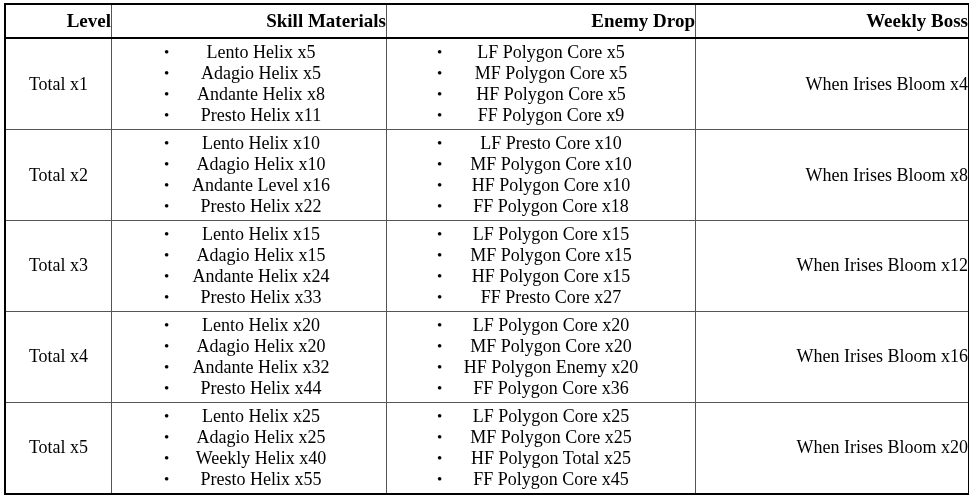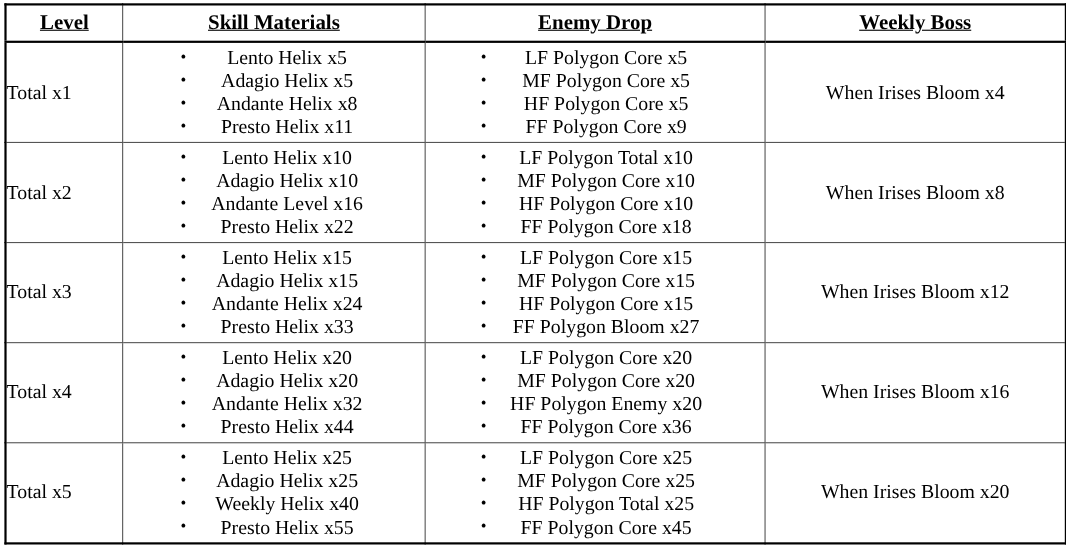--- a/index.html
+++ b/index.html
@@ -30,36 +30,35 @@
   table.matdata th,
   table.matdata td {
     border: 1px solid #555555;
     vertical-align: middle;
     padding: 0;
   }
   table.matdata thead th {
     border-bottom: 2px solid #000000;
     font-size: 19px;
     font-weight: bold;
-    text-align: center;
+    text-align: right;
     height: 32px;
     line-height: 32px;
-    text-decoration: underline;
   }
   .col-level   { width: 105px; }
   .col-skill   { width: 274px; }
   .col-enemy   { width: 308px; margin-top: 12px; }
   .col-boss    { width: 272px; }
 
   td.level-cell {
-    text-align: left;
+    text-align: center;
     font-size: 18px;
   }
   td.boss-cell {
-    text-align: center;
+    text-align: right;
     font-size: 18px;
   }
   td.list-cell {
     padding: 4px 0 4px 0;
   }
   ul.items {
     list-style: none;
     margin: 0;
     padding: 0;
   }
@@ -127,21 +126,21 @@
           <td class="list-cell skill-cell">
             <ul class="items">
               <li><span class="bullet">•</span><span class="txt">Lento Helix x10</span></li>
               <li><span class="bullet">•</span><span class="txt">Adagio Helix x10</span></li>
               <li><span class="bullet">•</span><span class="txt">Andante Level x16</span></li>
               <li><span class="bullet">•</span><span class="txt">Presto Helix x22</span></li>
             </ul>
           </td>
           <td class="list-cell enemy-cell">
             <ul class="items">
-              <li><span class="bullet">•</span><span class="txt">LF Polygon Total x10</span></li>
+              <li><span class="bullet">•</span><span class="txt">LF Presto Core x10</span></li>
               <li><span class="bullet">•</span><span class="txt">MF Polygon Core x10</span></li>
               <li><span class="bullet">•</span><span class="txt">HF Polygon Core x10</span></li>
               <li><span class="bullet">•</span><span class="txt">FF Polygon Core x18</span></li>
             </ul>
           </td>
           <td class="boss-cell">When Irises Bloom x8</td>
         </tr>
         <tr>
           <td class="level-cell">Total x3</td>
           <td class="list-cell skill-cell">
@@ -150,21 +149,21 @@
               <li><span class="bullet">•</span><span class="txt">Adagio Helix x15</span></li>
               <li><span class="bullet">•</span><span class="txt">Andante Helix x24</span></li>
               <li><span class="bullet">•</span><span class="txt">Presto Helix x33</span></li>
             </ul>
           </td>
           <td class="list-cell enemy-cell">
             <ul class="items">
               <li><span class="bullet">•</span><span class="txt">LF Polygon Core x15</span></li>
               <li><span class="bullet">•</span><span class="txt">MF Polygon Core x15</span></li>
               <li><span class="bullet">•</span><span class="txt">HF Polygon Core x15</span></li>
-              <li><span class="bullet">•</span><span class="txt">FF Polygon Bloom x27</span></li>
+              <li><span class="bullet">•</span><span class="txt">FF Presto Core x27</span></li>
             </ul>
           </td>
           <td class="boss-cell">When Irises Bloom x12</td>
         </tr>
         <tr>
           <td class="level-cell">Total x4</td>
           <td class="list-cell skill-cell">
             <ul class="items">
               <li><span class="bullet">•</span><span class="txt">Lento Helix x20</span></li>
               <li><span class="bullet">•</span><span class="txt">Adagio Helix x20</span></li>

